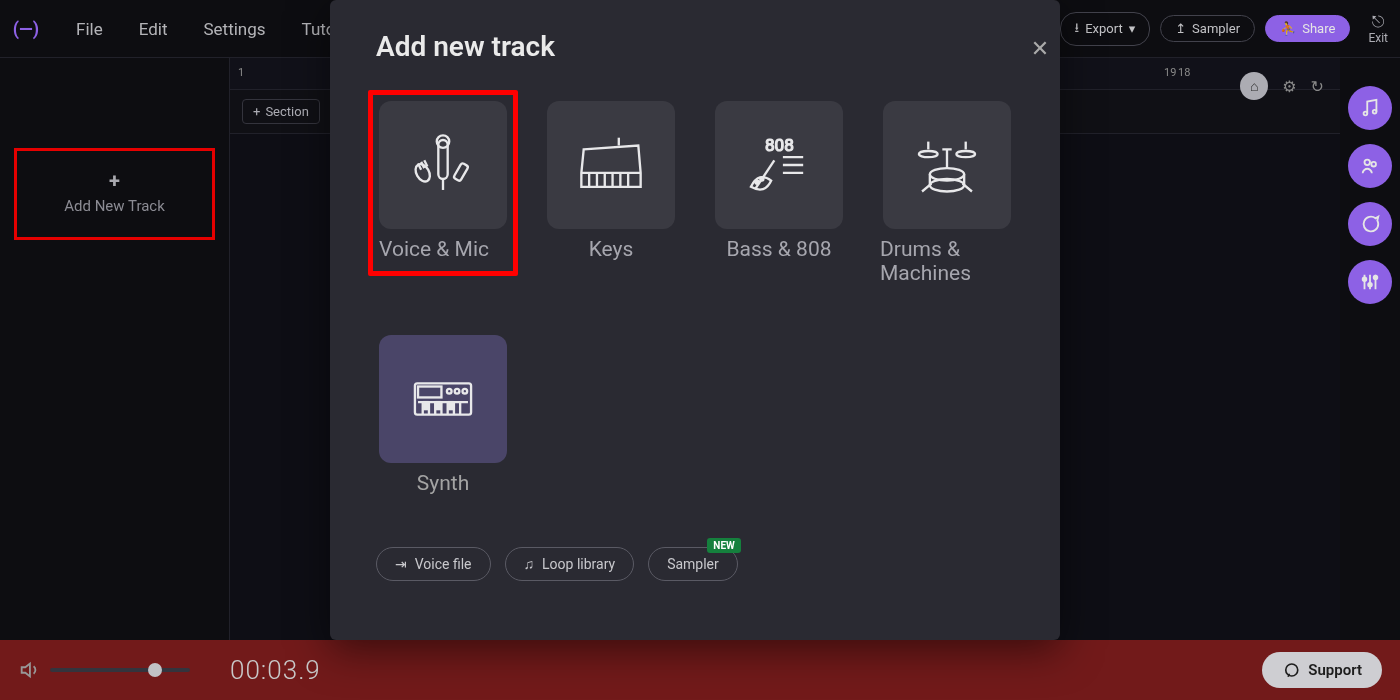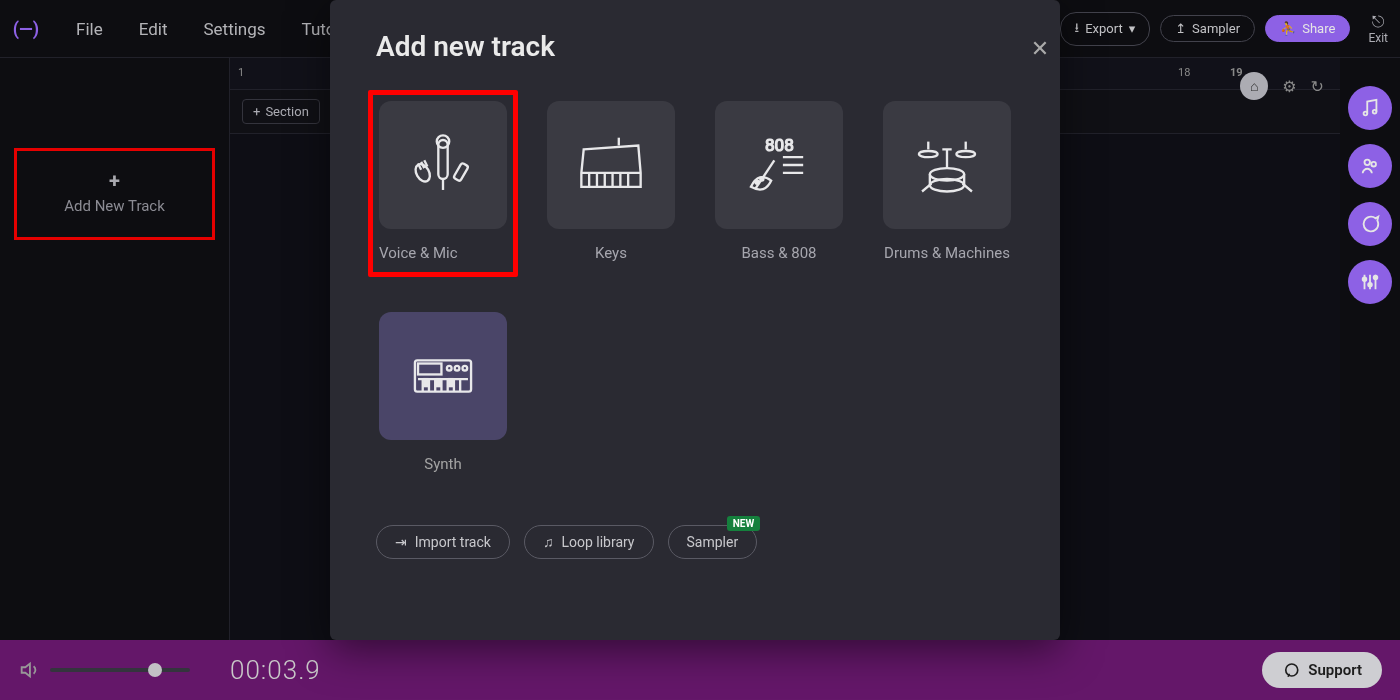--- a/index.html
+++ b/index.html
@@ -35,37 +35,37 @@
   .zoom-row { position:absolute; bottom:6px; right:70px; display:flex; gap:10px; color:#999; }
   .zoom-icon { width:22px; height:22px; cursor:pointer; display:flex; align-items:center; justify-content:center; }
 
   .timeline-icons { position:absolute; top:72px; right:76px; display:flex; gap:14px; align-items:center; }
   .tiny-circ { width:28px; height:28px; border-radius:50%; background:#3a3a44; display:flex; align-items:center; justify-content:center; font-size:14px; color:#ccc; cursor:pointer; }
 
   .scrollbar { position:absolute; bottom:48px; left:240px; right:70px; height:8px; background:#1a1a22; border-radius:4px; }
   .scrollbar-thumb { position:absolute; left:2px; top:1px; width:300px; height:6px; background:#3a3a44; border-radius:3px; }
 
   
-  .transport { position:absolute; bottom:0; left:0; right:0; height:60px; background:#701a75; display:flex; align-items:center; padding:0 18px; }
+  .transport { position:absolute; bottom:0; left:0; right:0; height:60px; background:#7f1d1d; display:flex; align-items:center; padding:0 18px; }
   .vol-icon { color:#aaa; margin-right:10px; }
   .vol-slider { width:140px; height:4px; background:#3a3a44; border-radius:2px; position:relative; margin-right:40px; }
   .vol-slider::after { content:""; position:absolute; right:28px; top:-5px; width:14px; height:14px; background:#d8d8dc; border-radius:50%; }
   .timecode { font-size: 26px; color:#e0e0e0; font-weight:300; letter-spacing:1px; }
   .support-btn { margin-left:auto; background:#e6e6ea; color:#222; border-radius:20px; padding:9px 20px; font-size:15px; font-weight:600; display:flex; align-items:center; gap:8px; cursor:pointer; }
 
   
   .modal-backdrop { position:absolute; inset:0; background:rgba(0,0,0,0.1); }
   .modal { position:absolute; top:0; left:330px; width:730px; height:640px; background:#2a2a32; border-radius:6px; padding:30px 46px 24px; box-shadow:0 10px 40px rgba(0,0,0,0.5); }
   .modal-close { position:absolute; top:28px; right:-0px; width:40px; height:40px; display:flex; align-items:center; justify-content:center; font-size:22px; color:#aaa; cursor:pointer; }
   .modal-title { font-size:28px; font-weight:600; color:#eaeaea; }
   .track-grid { display:grid; grid-template-columns: repeat(4, 1fr); column-gap:34px; row-gap:50px; margin-top:38px; }
   .track-option { display:flex; flex-direction:column; align-items:center; cursor:pointer; }
   .track-card { width:128px; height:128px; border-radius:12px; background:#3a3a42; display:flex; align-items:center; justify-content:center; }
   .track-card.selected { background:#4a4568; }
-  .track-label { margin-top:15px; font-size:15px; color:#a6a6ae; }
+  .track-label { margin-top:8px; font-size:21px; color:#a6a6ae; }
   .track-label.bright { color:#a3a3a3; }
   .highlight-frame { border:5px solid #ff0000; padding:6px 6px 10px; border-radius:2px; margin:-11px -11px -15px; }
 
   .modal-footer { display:flex; gap:14px; margin-top:52px; align-items:center; }
   .chip-btn { border:1px solid #5a5a64; border-radius:20px; padding:8px 18px; font-size:14px; color:#c8c8cc; display:flex; align-items:center; gap:8px; cursor:pointer; background:transparent; position:relative; }
   .badge-new { position:absolute; top:-10px; right:-4px; background:#15803d; color:#fff; font-size:10px; font-weight:700; padding:2px 6px; border-radius:3px; }
 
   svg { display:block; }
 </style>
 </head>
@@ -105,21 +105,21 @@
         <div class="plus">+</div>
         <div class="lbl">Add New Track</div>
       </div>
     </div>
   </div>
 
   <div class="main-panel">
     <div class="timeline-ruler">
       <span class="ruler-tick" style="left:8px;">1</span>
       <span class="ruler-tick" style="left:948px;text-align:right;">18</span>
-      <span class="ruler-tick" style="left:1000px;font-weight:bold;">19</span>
+      <span class="ruler-tick" style="left:934px;">19</span>
     </div>
     <div class="section-row">
       <div class="section-btn">
         <span>+</span>
         <span>Section</span>
       </div>
     </div>
   </div>
 
   <div class="right-strip">
@@ -287,21 +287,21 @@
       </div>
       <div class="track-label bright">Synth</div>
     </div>
 
 
   </div>
 
   <div class="modal-footer">
     <div class="chip-btn">
       <span>⇥</span>
-      <span>Import track</span>
+      <span>Voice file</span>
     </div>
     <div class="chip-btn">
       <span>♫</span>
       <span>Loop library</span>
     </div>
     <div class="chip-btn">
       <span>Sampler</span>
       <span class="badge-new">NEW</span>
     </div>
   </div>

